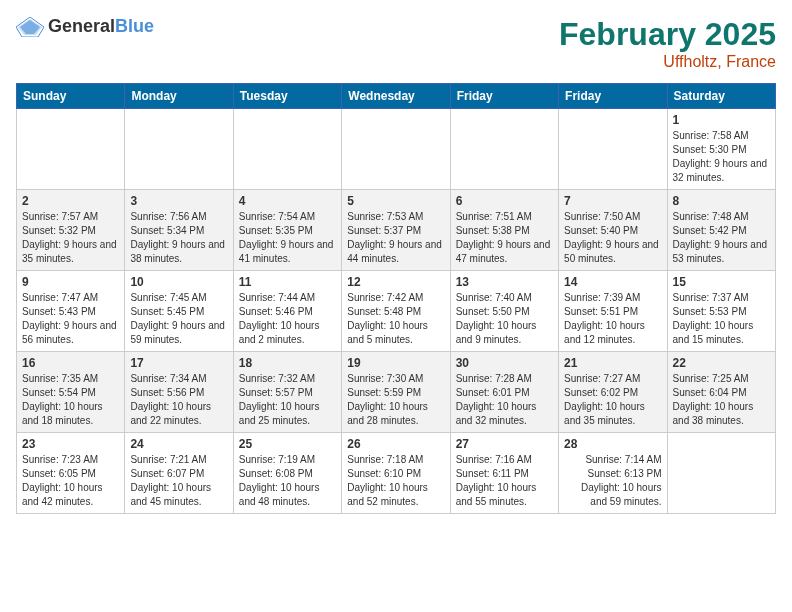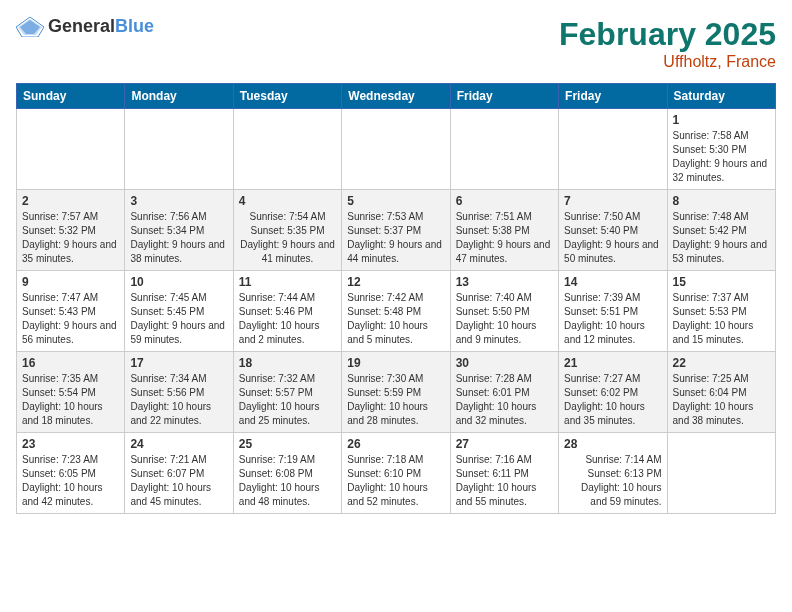--- a/index.html
+++ b/index.html
@@ -144,21 +144,21 @@
 Daylight: 9 hours and 35 minutes.</div>
         </td>
         <td>
           <span class="day-number">3</span>
           <div class="day-info" style="white-space: pre-line;">Sunrise: 7:56 AM
 Sunset: 5:34 PM
 Daylight: 9 hours and 38 minutes.</div>
         </td>
         <td>
           <span class="day-number">4</span>
-          <div class="day-info" style="white-space: pre-line; text-align: center;">Sunrise: 7:54 AM
+          <div class="day-info" style="white-space: pre-line;">Sunrise: 7:54 AM
 Sunset: 5:35 PM
 Daylight: 9 hours and 41 minutes.</div>
         </td>
         <td>
           <span class="day-number">5</span>
           <div class="day-info" style="white-space: pre-line;">Sunrise: 7:53 AM
 Sunset: 5:37 PM
 Daylight: 9 hours and 44 minutes.</div>
         </td>
         <td>

